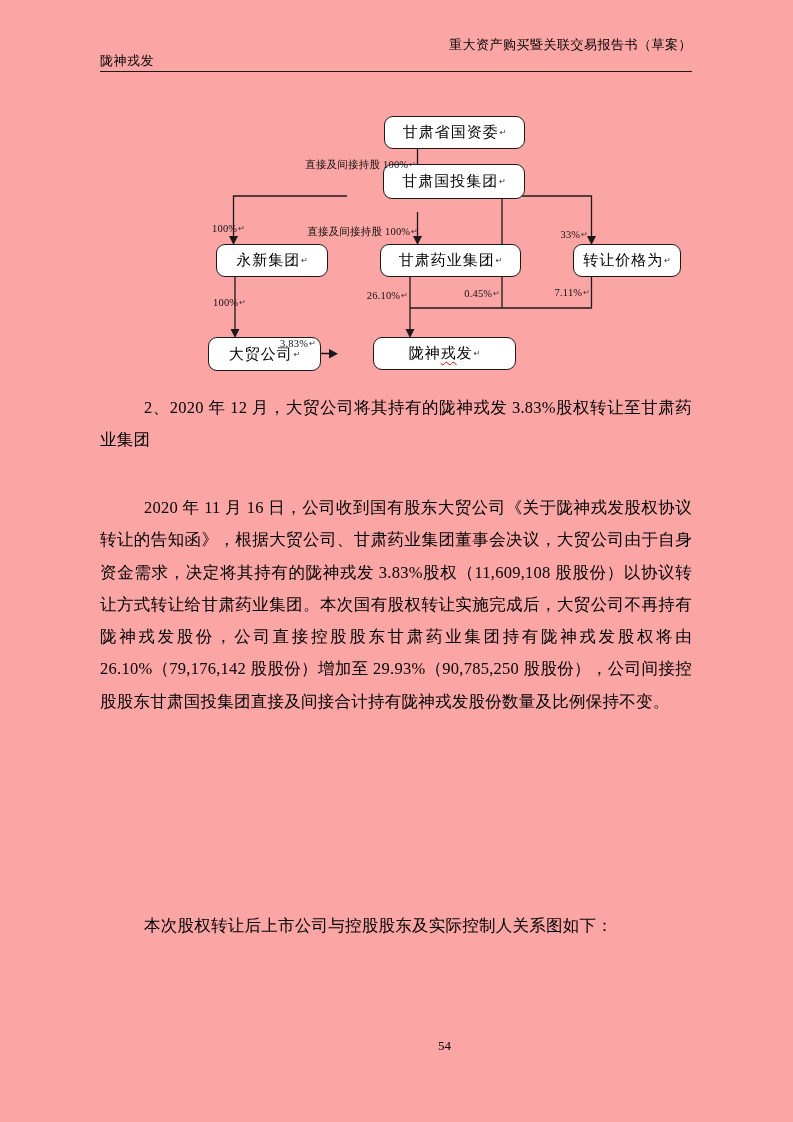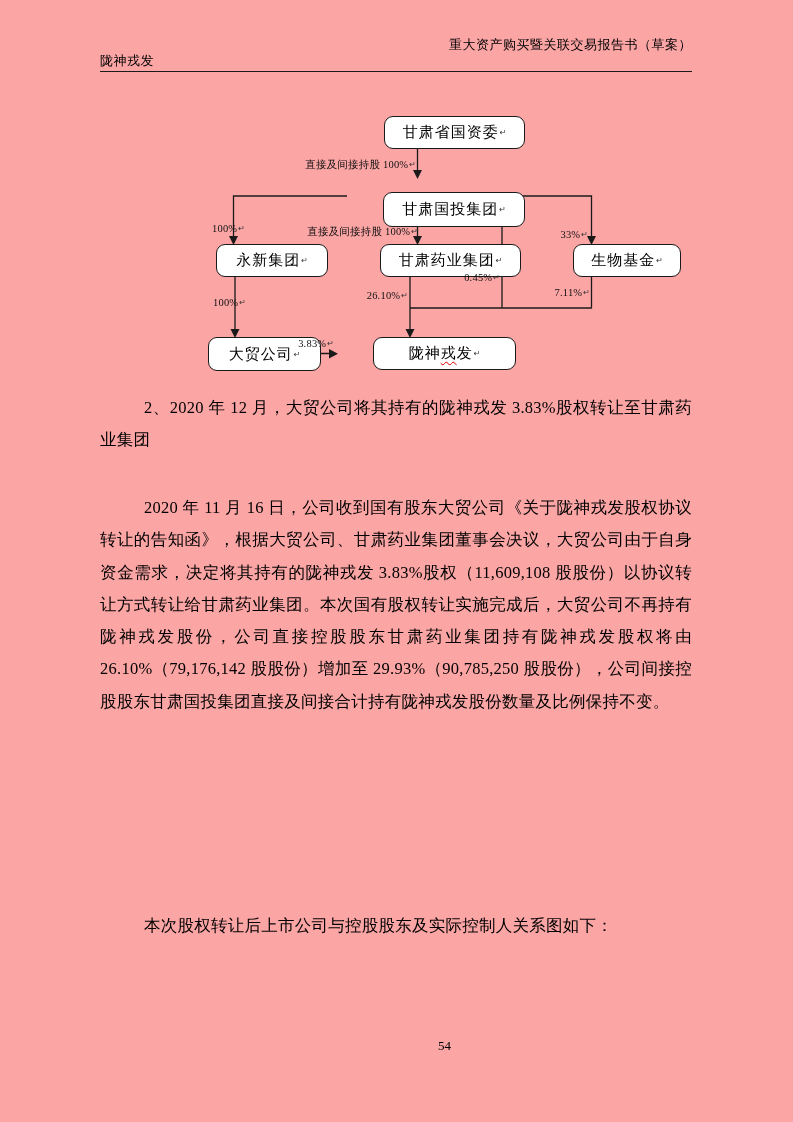--- a/index.html
+++ b/index.html
@@ -22,21 +22,21 @@
   .node{
     position:absolute;
     border:1.3px solid #1a1a1a;border-radius:9px;background:#fff;
     display:flex;align-items:center;justify-content:center;
     font-size:15px;letter-spacing:1px;white-space:nowrap;margin-left:36px;
   }
   .lbl{
     position:absolute;font-size:10.5px;line-height:19px;white-space:nowrap;
     letter-spacing:.2px;color:#111;
   }
-  .r{text-align:right;} .c{text-align:right;}
+  .r{text-align:right;} .c{text-align:left;}
   .rm{font-family:"DejaVu Sans",sans-serif;font-size:8px;color:#333;margin-left:1px;vertical-align:1px;letter-spacing:0;}
   .sq{text-decoration:underline;text-decoration-style:wavy;text-decoration-color:#dd0000;text-decoration-thickness:1px;text-underline-offset:3px;}
   
   .para{
     position:absolute;left:100px;width:592px;
     font-size:16.5px;line-height:32.3px;letter-spacing:.25px;
     text-align:justify;text-indent:44px;
   }
   .h-top{top:392px;}
   .p1-top{top:472px;margin-top:20px;}
@@ -77,34 +77,34 @@
         <polygon points="405.5,229 414.5,229 410,238"></polygon>
         <polygon points="230.5,229 239.5,229 235,238"></polygon>
         <polygon points="329,249 329,258.5 338,253.75"></polygon>
       </g>
     </svg>
 
     <div class="node" style="left:348px;top:16px;width:139px;height:31px">
       <span>甘肃省国资委</span>
         <span class="rm">↵</span>
     </div>
-    <div class="node" style="left:347px;top:92px;width:140px;height:33px">
+    <div class="node" style="left:347px;top:64px;width:140px;height:33px">
       <span>甘肃国投集团</span>
         <span class="rm">↵</span>
     </div>
     <div class="node" style="left:180px;top:144px;width:110px;height:31px">
       <span>永新集团</span>
         <span class="rm">↵</span>
     </div>
     <div class="node" style="left:344px;top:144px;width:139px;height:31px">
       <span>甘肃药业集团</span>
         <span class="rm">↵</span>
     </div>
     <div class="node" style="left:537px;top:144px;width:106px;height:31px">
-      <span>生物基金</span>
+      <span>转让价格为</span>
         <span class="rm">↵</span>
     </div>
     <div class="node" style="left:172px;top:237px;width:111px;height:32px">
       <span>大贸公司</span>
         <span class="rm">↵</span>
     </div>
     <div class="node" style="left:337px;top:237px;width:141px;height:31px">
       <span>陇神</span>
         <span class="sq">戎</span>
         <span>发</span>
@@ -119,21 +119,21 @@
     </div>
     <div class="lbl r" style="left:272px;top:122px;width:146px">
       <span>直接及间接持股 100%</span><span class="rm">↵</span>
     </div>
     <div class="lbl r" style="left:536px;top:125px;width:52px">
       <span>33%</span><span class="rm">↵</span>
     </div>
     <div class="lbl r" style="left:344px;top:186px;width:64px">
       <span>26.10%</span><span class="rm">↵</span>
     </div>
-    <div class="lbl r" style="left:436px;top:168px;width:64px">
+    <div class="lbl r" style="left:436px;top:184px;width:64px">
       <span>0.45%</span><span class="rm">↵</span>
     </div>
     <div class="lbl r" style="left:526px;top:183px;width:64px">
       <span>7.11%</span><span class="rm">↵</span>
     </div>
     <div class="lbl r" style="left:194px;top:193px;width:52px">
       <span>100%</span><span class="rm">↵</span>
     </div>
     <div class="lbl c" style="left:280px;top:234px;width:54px">
       <span>3.83%</span><span class="rm">↵</span>

